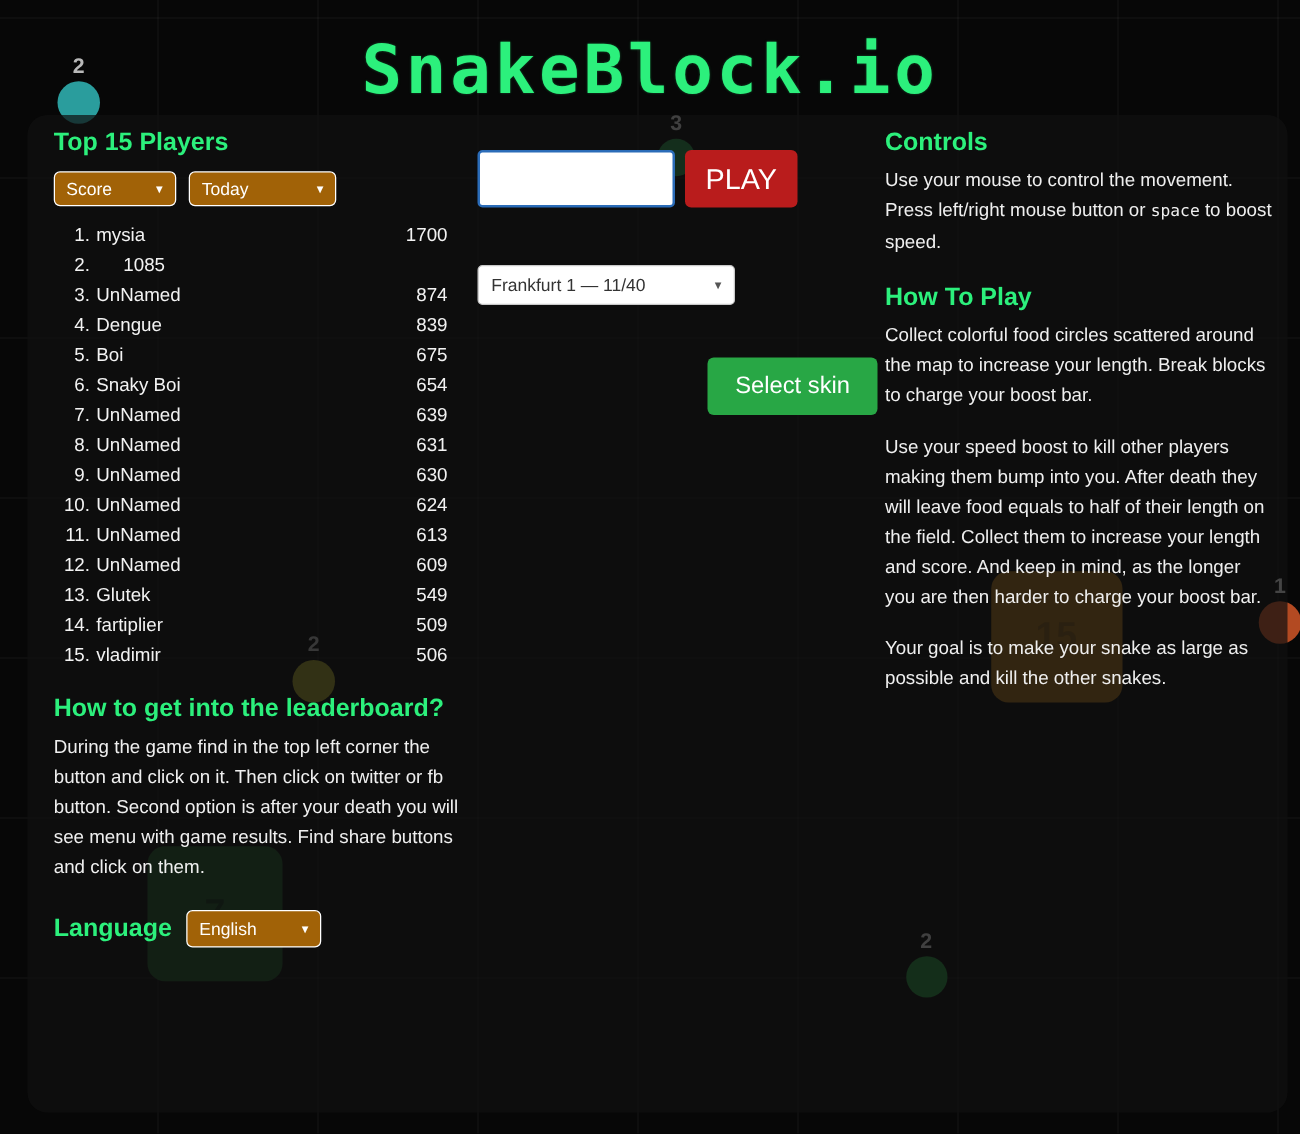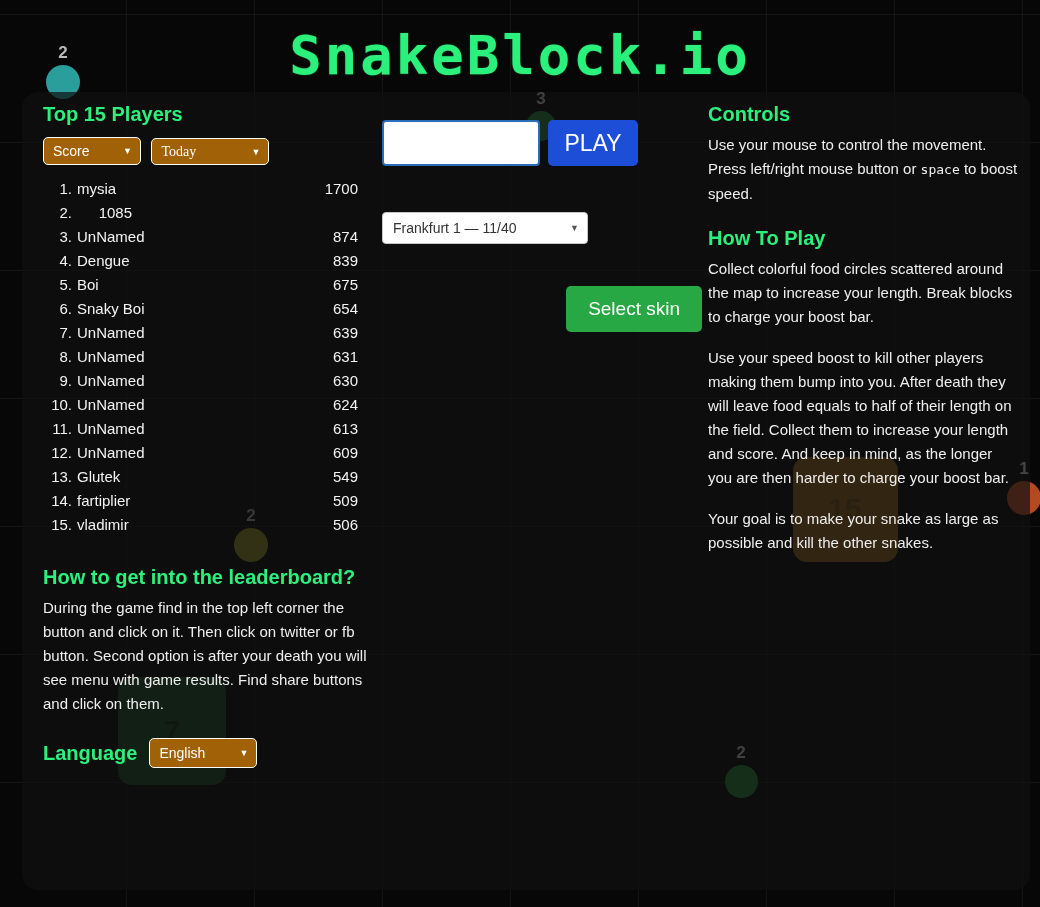--- a/index.html
+++ b/index.html
@@ -117,21 +117,21 @@
     position: absolute;
     right: 9px; top: 50%;
     transform: translateY(-50%);
     color: #ffffff;
     font-size: 9px;
     pointer-events: none;
   }
 
   #lb-filters { margin-bottom: 12px; }
   #sel-metric { width: 98px; }
-  #sel-period { width: 118px; font-family: Liberation Serif, serif; }
+  #sel-period { width: 118px; }
 
   
   #lb-list { margin: 0; padding: 0; list-style: none; }
   .lb-row {
     display: flex;
     align-items: baseline;
     font-size: 15px;
     color: #f3f3f3;
     line-height: 24px;
     padding: 0;
@@ -142,21 +142,21 @@
     padding-right: 5px;
     flex: 0 0 34px;
   }
   .lb-name { flex: 1 1 auto; }
   .lb-score {
     flex: 0 0 70px;
     text-align: right;
     padding-right: 15px;
   }
 
-  #lb-howto { margin-top: 28px; }
+  #lb-howto { margin-top: 18px; }
 
   
   #communities { margin-top: 18px; }
   .pill {
     display: inline-block;
     border: none;
     border-radius: 4px;
     color: #ffffff;
     font-family: "Liberation Sans", sans-serif;
     font-size: 14px;
@@ -381,21 +381,21 @@
           <select class="dark-select" id="sel-language"><option>English</option><option>Русский</option><option>Deutsch</option><option>Español</option></select>
           <span class="caret">▼</span>
         </span>
       </div>
 
     </div>
 
     <div class="col" id="col-center">
       <div id="play-row">
         <input id="nick-input" type="text" placeholder="" style="">
-        <button id="play-button" style="background: #1d4ed8;">PLAY</button>
+        <button id="play-button" style="background: #b91c1c;">PLAY</button>
       </div>
 
       <div id="server-wrap">
         <span class="sel-wrap">
           <select id="sel-server" class="dark-select"><option>Frankfurt 1 — 11/40</option></select>
           <span class="caret">▼</span>
         </span>
       </div>
 
       <div id="skin-wrap">

